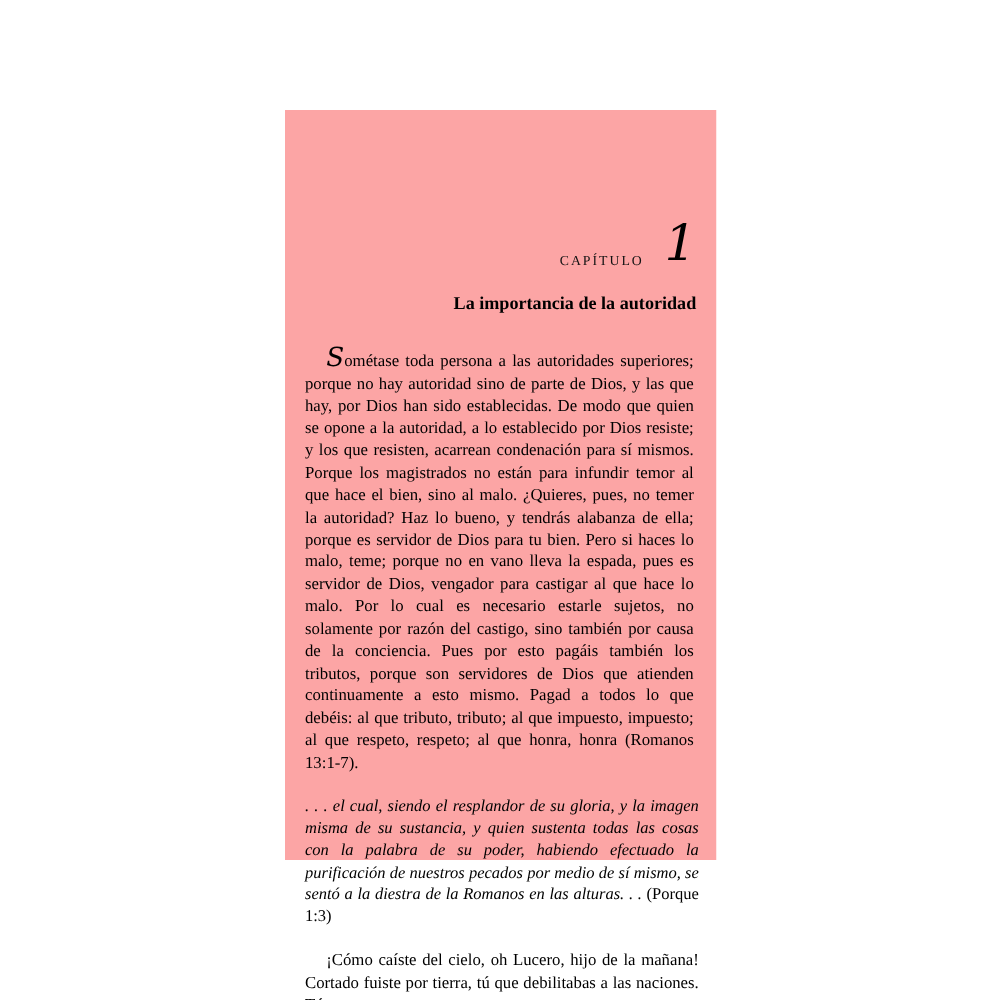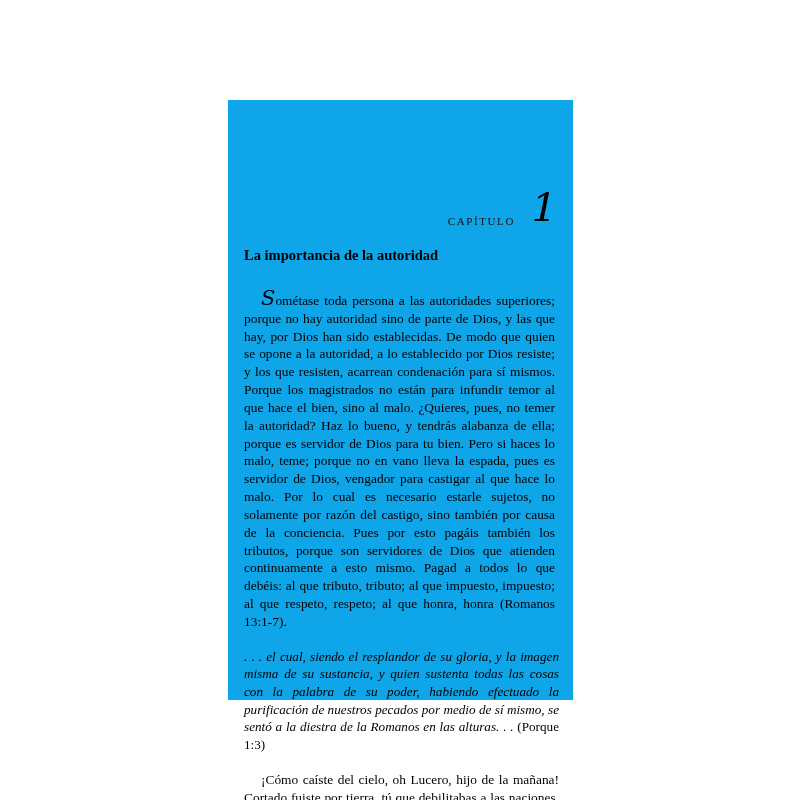--- a/index.html
+++ b/index.html
@@ -16,24 +16,24 @@
   #page {
     position: relative;
     width: 800px;
     height: 800px;
     background: #ffffff;
   }
   
   .page-sheet {
     position: absolute;
     left: 228px;
-    top: 100px;
+    top: 88px;
     width: 345px;
     height: 600px;
-    background: #0ea5e9;
+    background: #fca5a5;
   }
   .text-column {
     position: absolute;
     left: 16px;
     top: 95px;
     width: 315px;
   }
   .chapter-head {
     position: relative;
     height: 46px;
@@ -58,21 +58,21 @@
     position: absolute;
     right: 2px;
     top: -8px;
     font-family: "DejaVu Serif", serif;
     font-style: italic;
     font-size: 40px;
     line-height: 1;
     color: #000;
   }
   .chapter-title {
-    text-align: left;
+    text-align: right;
     font-weight: bold;
     font-size: 14.5px;
     margin-top: 6px;
     margin-bottom: 26px;
     color: #000;
     padding-right: 2px;
   }
   p.body-par {
     margin: 0 4px 0 0;
     font-size: 13.4px;

